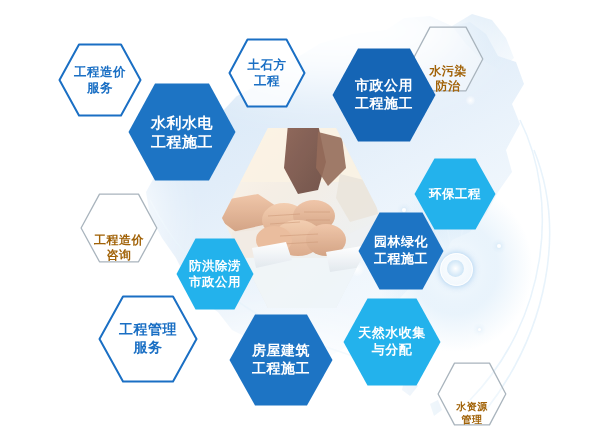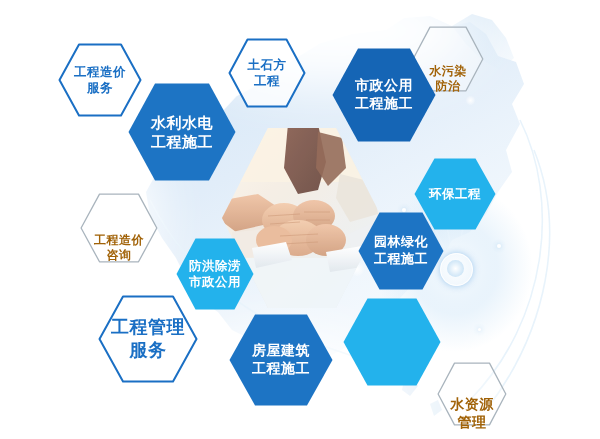--- a/index.html
+++ b/index.html
@@ -272,37 +272,39 @@
         <svg class="hexshape" width="86" height="78" viewBox="0 0 86 78">
           <polygon points="21.5,0.5 64.5,0.5 85.5,39.0 64.5,77.5 21.5,77.5 0.5,39.0" fill="#1d74c4" stroke="none" stroke-width="0" stroke-linejoin="round"></polygon>
         </svg>
         <div class="lbl t-white" style="font-size: 13px;">园林绿化
 工程施工</div>
       </div>
       <div class="hex" style="left: 98px; top: 295px; width: 100px; height: 88px;">
         <svg class="hexshape" width="100" height="88" viewBox="0 0 100 88">
           <polygon points="25.0,1.5 75.0,1.5 98.5,44.0 75.0,86.5 25.0,86.5 1.5,44.0" fill="rgba(255,255,255,0.72)" stroke="#1a6fc4" stroke-width="2" stroke-linejoin="round"></polygon>
         </svg>
-        <div class="lbl t-blue" style="font-size: 18px;">工程管理
+        <div class="lbl t-blue" style="font-size: 14px;">工程管理
 服务</div>
       </div>
       <div class="hex" style="left: 229px; top: 314px; width: 104px; height: 92px;">
         <svg class="hexshape" width="104" height="92" viewBox="0 0 104 92">
           <polygon points="26.0,0.5 78.0,0.5 103.5,46.0 78.0,91.5 26.0,91.5 0.5,46.0" fill="#1d74c4" stroke="none" stroke-width="0" stroke-linejoin="round"></polygon>
         </svg>
         <div class="lbl t-white" style="font-size: 14px;">房屋建筑
 工程施工</div>
       </div>
       <div class="hex" style="left: 343px; top: 298px; width: 98px; height: 88px;">
         <svg class="hexshape" width="98" height="88" viewBox="0 0 98 88">
           <polygon points="24.5,0.5 73.5,0.5 97.5,44.0 73.5,87.5 24.5,87.5 0.5,44.0" fill="#23b2ec" stroke="none" stroke-width="0" stroke-linejoin="round"></polygon>
         </svg>
+        <div class="lbl t-white" style="font-size: 13px;">天然水收集
+与分配</div>
       </div>
       <div class="hex" style="left: 437px; top: 362px; width: 70px; height: 64px;">
         <svg class="hexshape" width="70" height="64" viewBox="0 0 70 64">
           <polygon points="17.5,1.1 52.5,1.1 68.8,32.0 52.5,62.9 17.5,62.9 1.1,32.0" fill="rgba(255,255,255,0.32)" stroke="#a9b4bd" stroke-width="1.3" stroke-linejoin="round"></polygon>
         </svg>
-        <div class="lbl t-gray" style="font-size: 14px;">水资源
+        <div class="lbl t-gray" style="font-size: 10px;">水资源
 管理</div>
       </div>
     </div>
 
 </div>
 
 </body></html>

